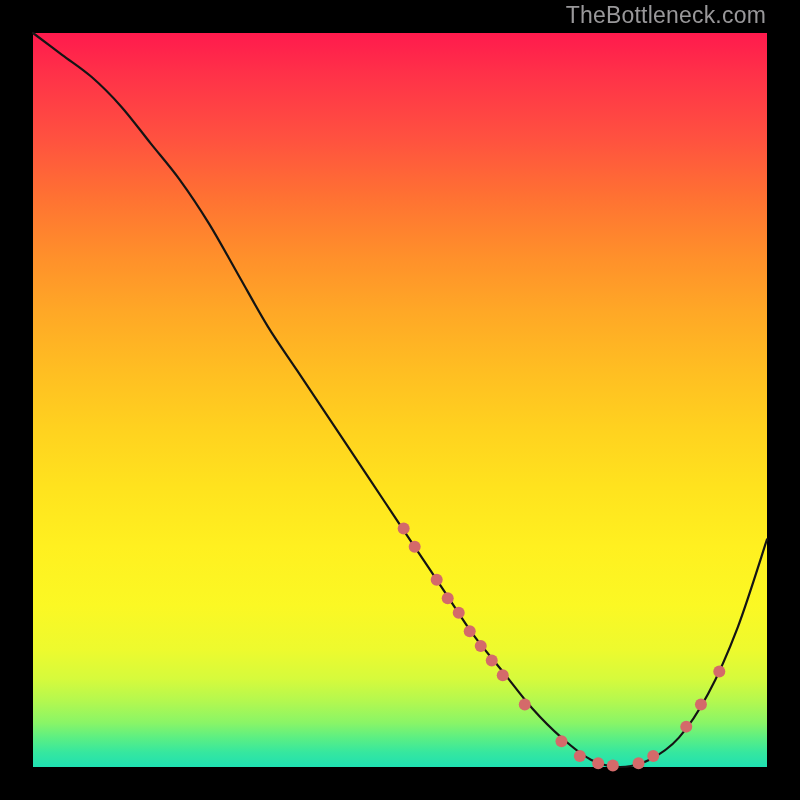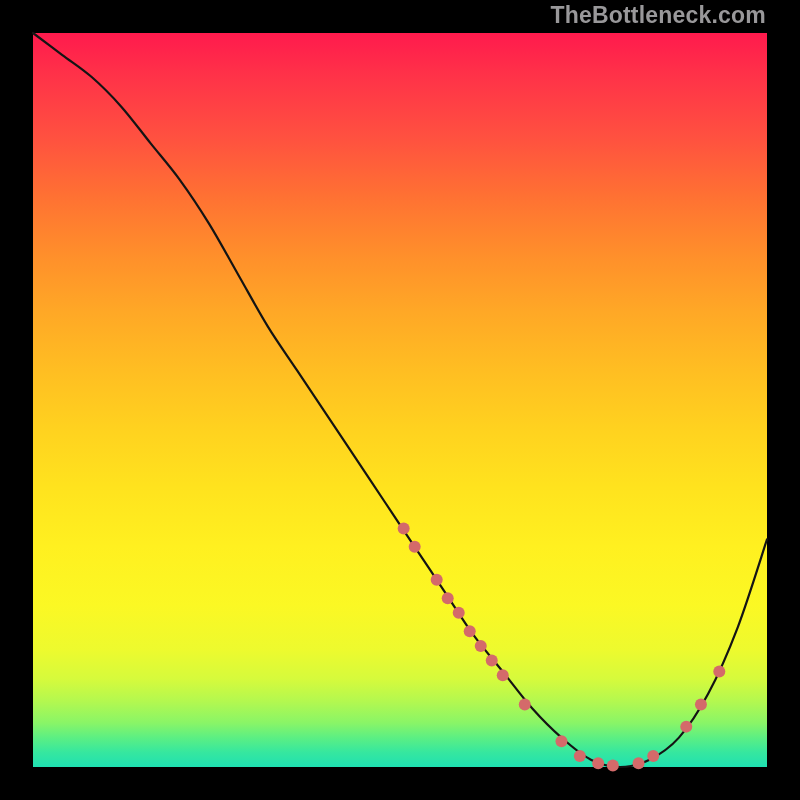--- a/index.html
+++ b/index.html
@@ -37,21 +37,21 @@
       #1fe0b2 100%);
   }
   .watermark {
     position: absolute;
     top: 2px;
     right: 34px;
     font-family: Arial, Helvetica, sans-serif;
     font-size: 23px;
     letter-spacing: 0.2px;
     color: #99989a;
-    font-weight: 700;
+    font-weight: 400;
   }
   svg.curve {
     position: absolute;
     left: 33px;
     top: 33px;
     width: 734px;
     height: 734px;
     overflow: visible;
   }
 </style>

